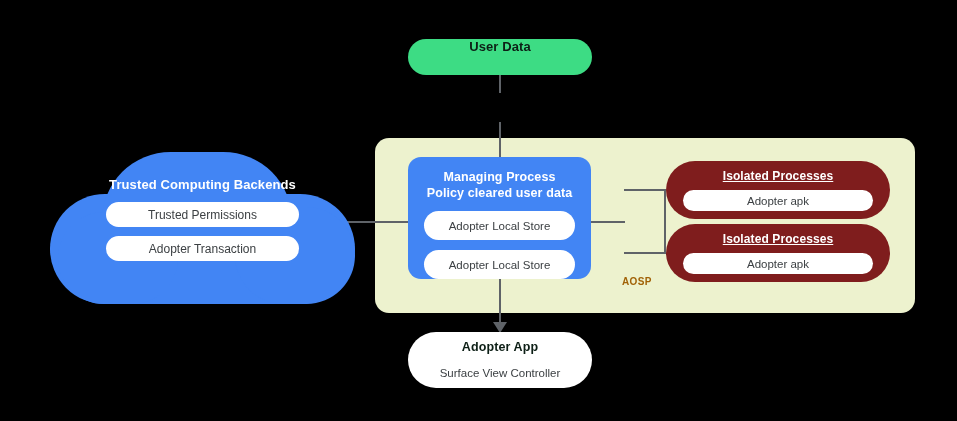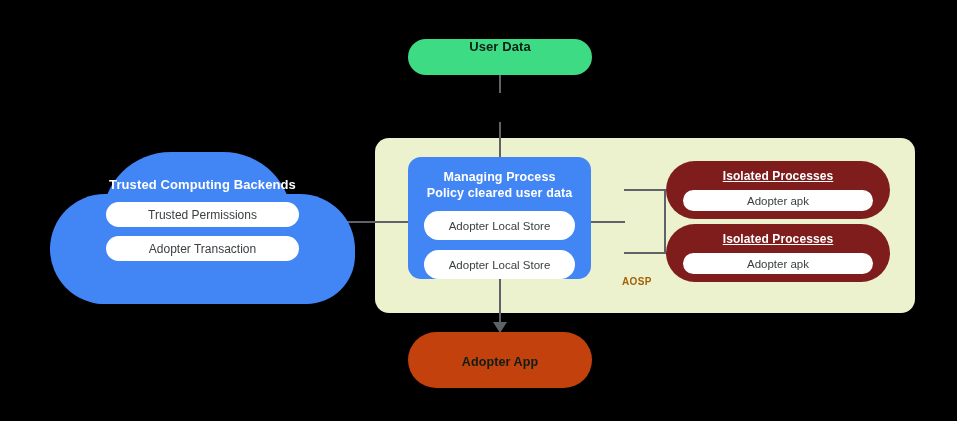--- a/index.html
+++ b/index.html
@@ -182,23 +182,23 @@
   .iso-item {
     margin-top: 6px;
     width: 190px;
     height: 21px;
     font-size: 11.5px;
   }
 
   
   #adopter-app {
     left: 408px; top: 332px; width: 184px; height: 56px;
-    background: #c2410c;
-    border-radius: 999px;
-    padding-top: 23px;
+    background: #ffffff;
+    border-radius: 999px;
+    padding-top: 8px;
   }
   #aa-title { color: #0d1f16; font-size: 12.5px; }
   #aa-item {
     margin-top: 7px;
     width: 148px;
     height: 21px;
     font-size: 11.5px;
   }
 </style>
 </head>
@@ -253,15 +253,16 @@
     <div class="pill iso-item">Adopter apk</div>
   </div>
 
   <div class="node iso-box" id="iso-2">
     <div class="iso-title title-bold">Isolated Processes</div>
     <div class="pill iso-item">Adopter apk</div>
   </div>
 
   <div class="node" id="adopter-app">
     <div id="aa-title" class="title-bold">Adopter App</div>
+    <div class="pill" id="aa-item">Surface View Controller</div>
   </div>
 
 </div>
 
 </body></html>

